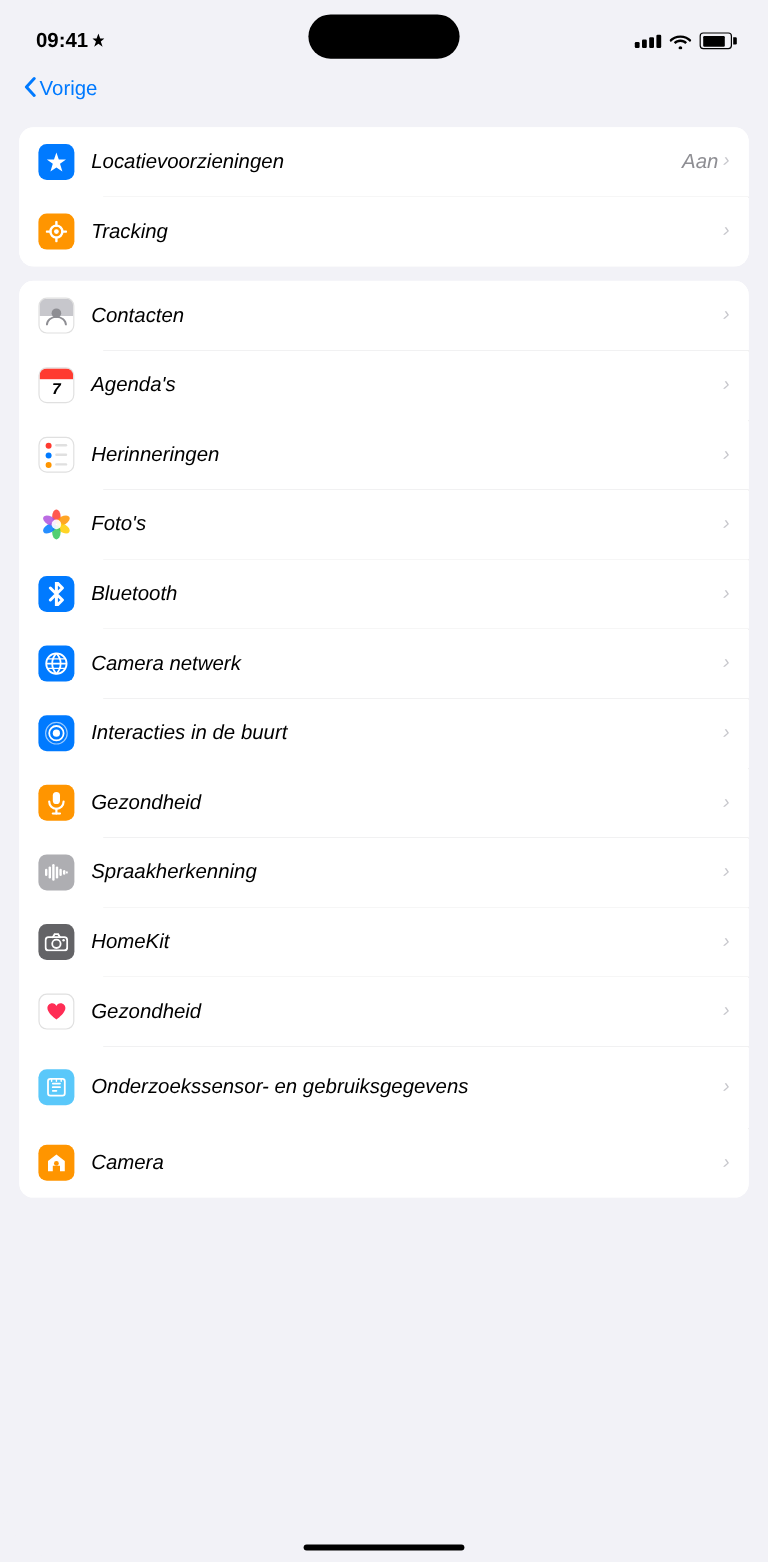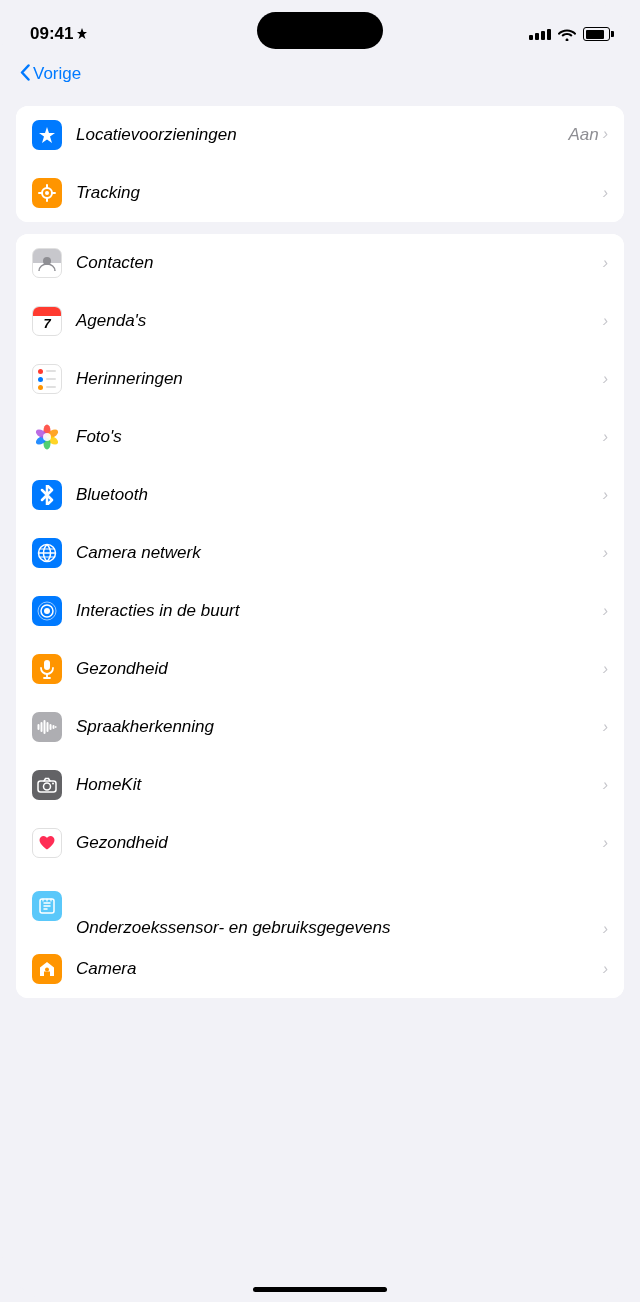--- a/index.html
+++ b/index.html
@@ -521,21 +521,21 @@
         <svg width="18" height="16" viewBox="0 0 18 16" fill="none">
           <path d="M9 14.5C9 14.5 1.5 9.5 1.5 5C1.5 2.79 3.29 1 5.5 1C7.14 1 8.57 1.98 9 3.28C9.43 1.98 10.86 1 12.5 1C14.71 1 16.5 2.79 16.5 5C16.5 9.5 9 14.5 9 14.5Z" fill="#ff2d55"></path>
         </svg>
       </div>
       <div class="row-content">
         <span class="row-label">Gezondheid</span>
         <span class="chevron">›</span>
       </div>
     </div>
 
-    <div class="settings-row" style="min-height:68px;align-items:flex-end;">
+    <div class="settings-row" style="min-height:68px;">
       <div class="row-icon" style="background:#5ac8fa; border-radius:7px; margin-right:14px; width:30px; height:30px; flex-shrink:0; display:flex; align-items:center; justify-content:center; align-self:center;">
         <svg width="20" height="20" viewBox="0 0 20 20" fill="none">
           <rect x="3" y="3" width="14" height="14" rx="2" stroke="white" stroke-width="1.5"></rect>
           <path d="M7 7H13M7 10H13M7 13H10" stroke="white" stroke-width="1.5" stroke-linecap="round"></path>
           <path d="M6 5V3M10 5V3M14 5V3" stroke="white" stroke-width="1.2" stroke-linecap="round"></path>
         </svg>
       </div>
       <div class="row-content">
         <span class="row-label" style="white-space:normal; max-width: 370px; line-height:1.35;">Onderzoekssensor- en gebruiksgegevens</span>
         <span class="chevron">›</span>

